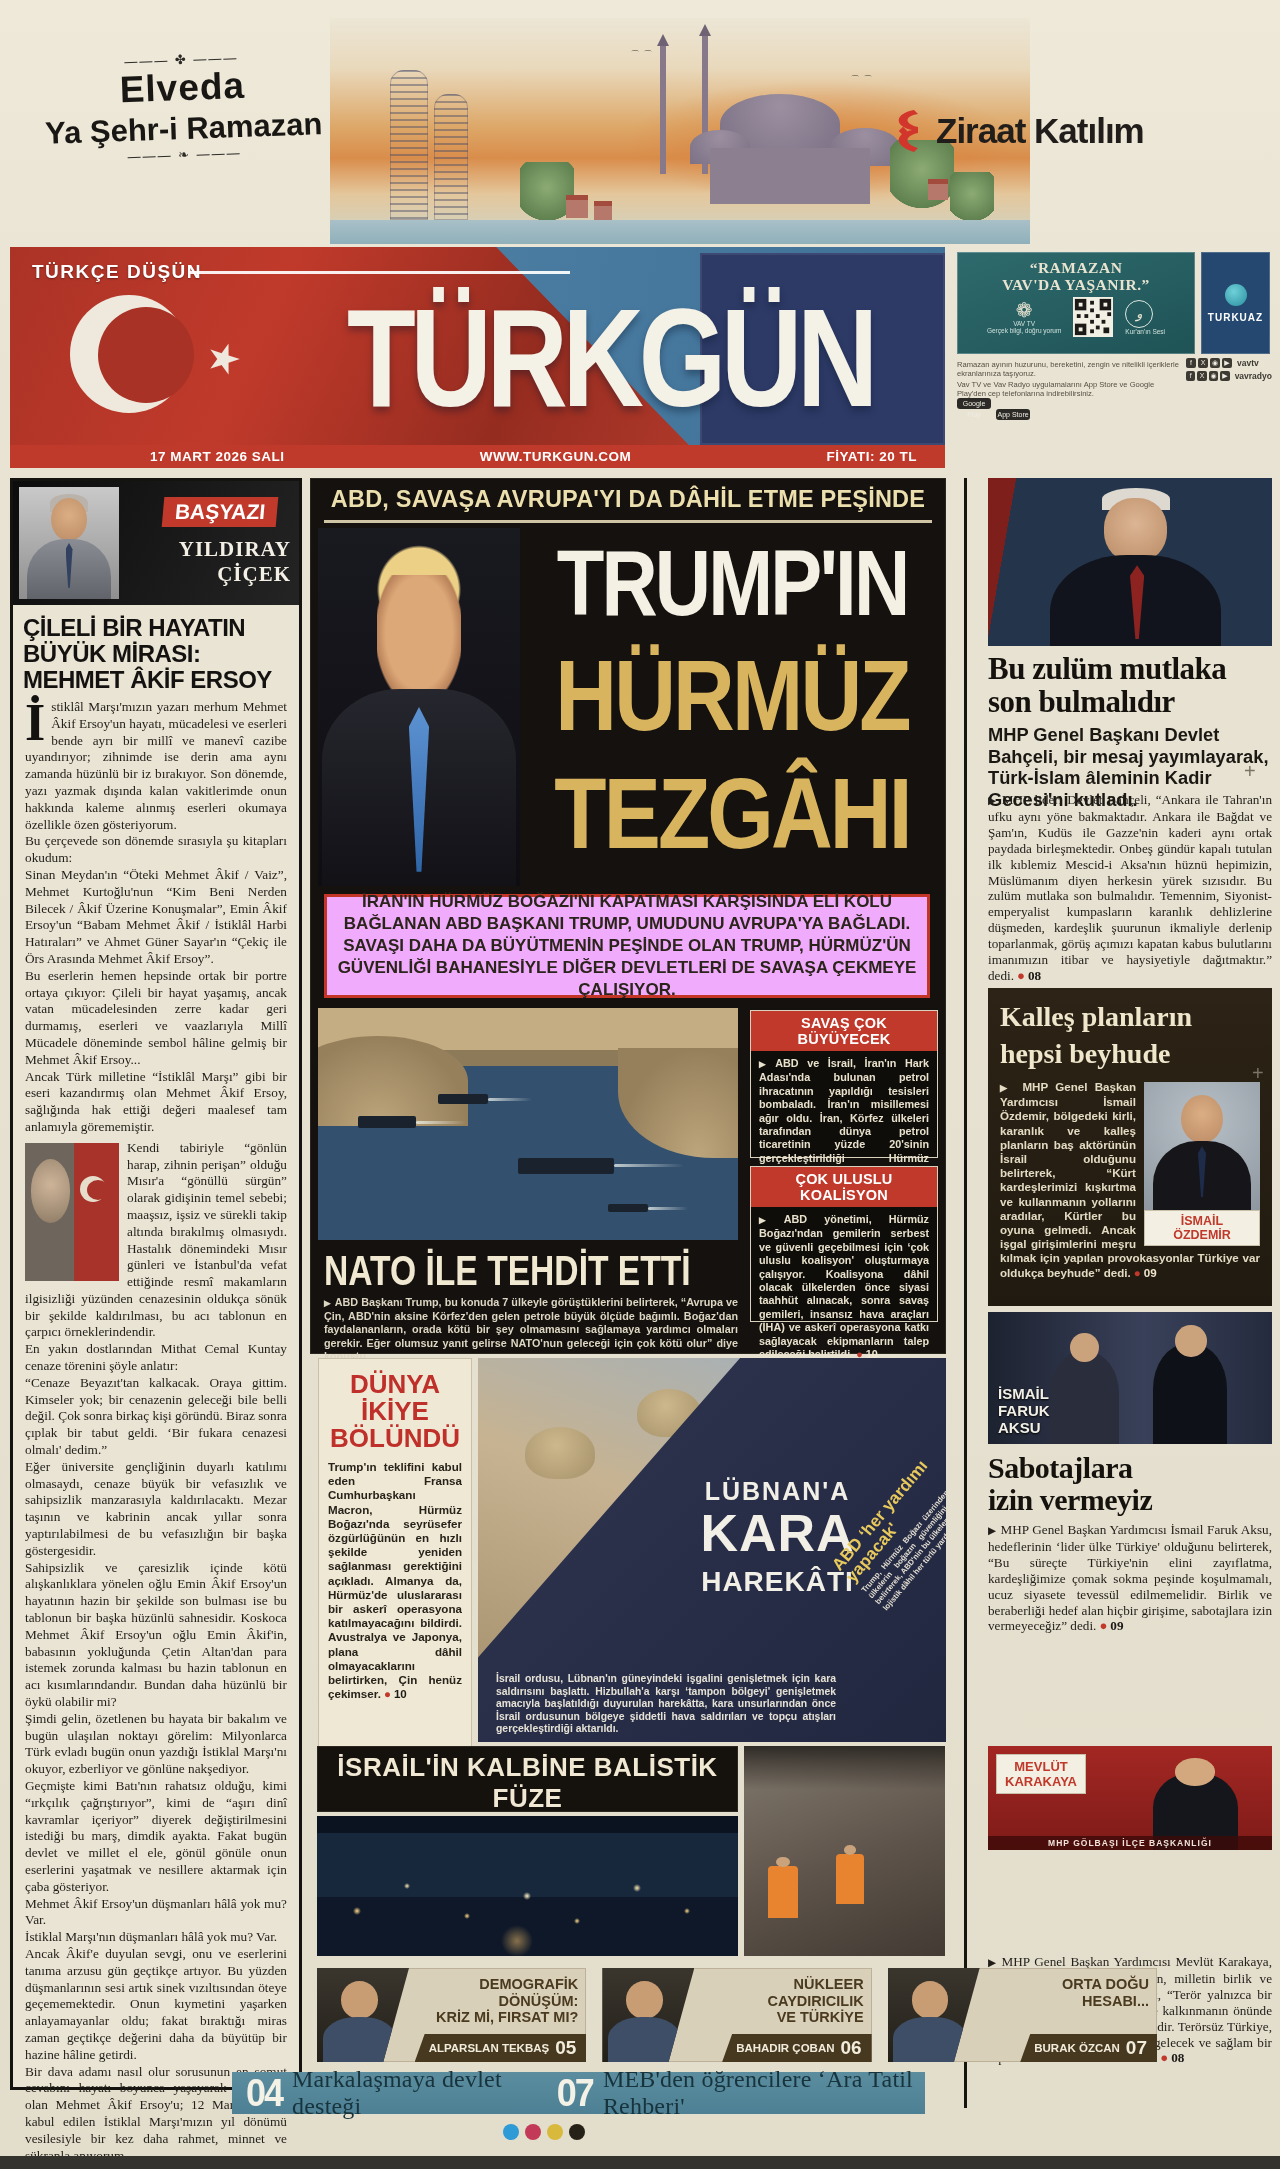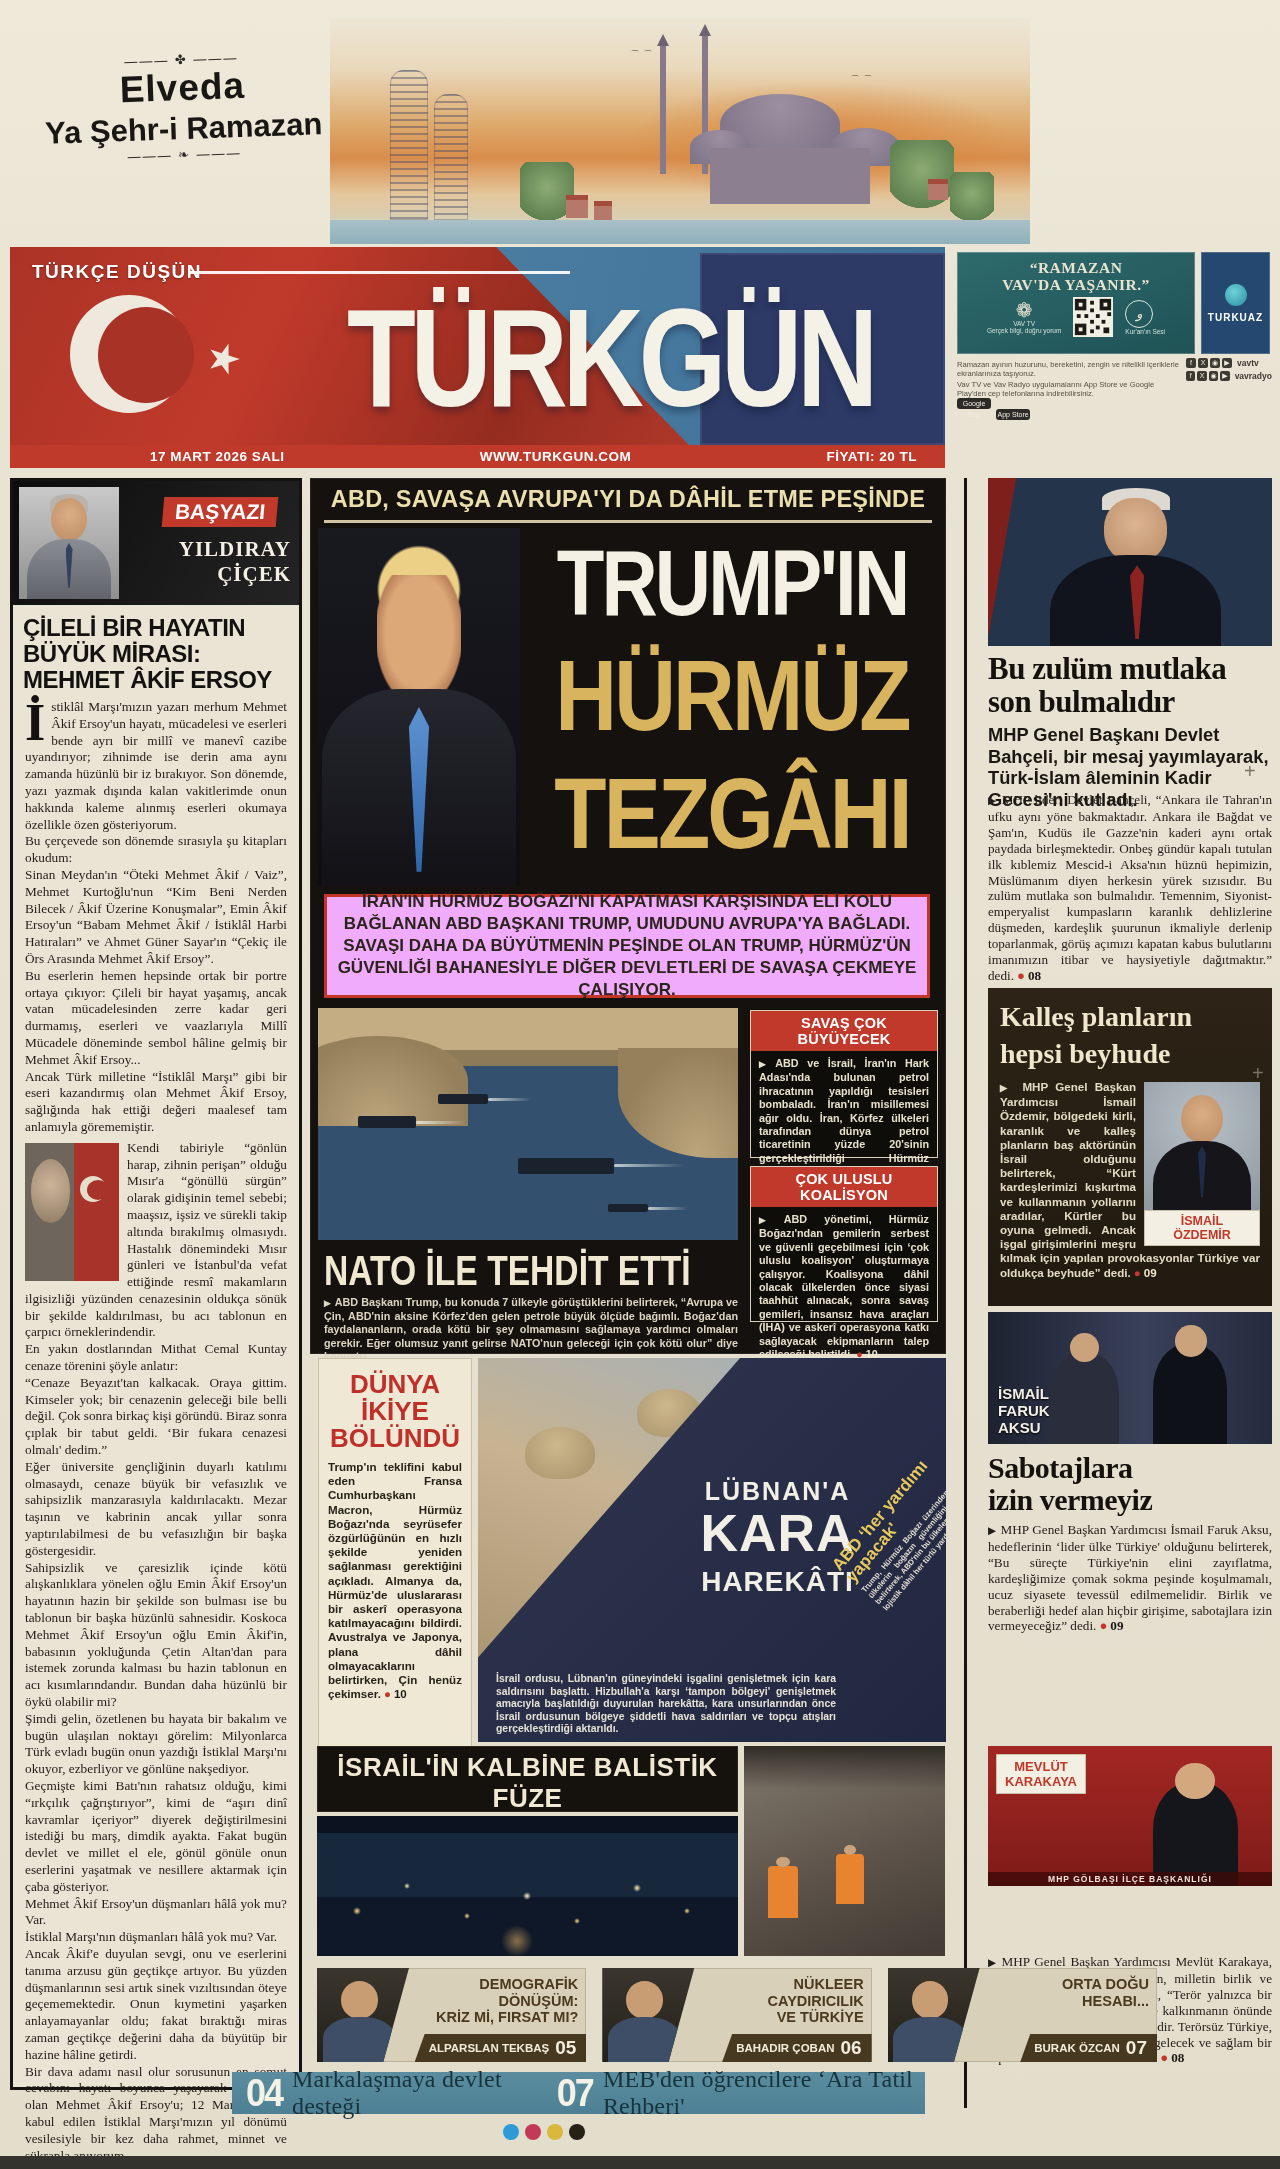--- a/index.html
+++ b/index.html
@@ -175,21 +175,21 @@
   .kalles .pref{color:#efe6cc;}
   .ozdemir{float:right;width:116px;margin:2px 0 4px 8px;}
   .ozphoto{width:116px;height:128px;position:relative;overflow:hidden;background:radial-gradient(circle at 50% 30%,#b7bfc7,#8e979f);}
   .ozlabel{background:#f3efe3;color:#c0392b;font-weight:900;font-size:12.5px;line-height:14px;text-align:center;padding:3px 0;border:1px solid #c9c0aa;}
   .aksu{left:0;top:834px;width:284px;height:132px;overflow:hidden;background:linear-gradient(90deg,#1d2230,#39415a 55%,#242b3e);}
   .aksu .fig{position:absolute;border-radius:45% 45% 0 0;background:#0f1118;}
   .aksu .fhead{position:absolute;border-radius:50%;background:#caa27c;}
   .aksu-label{position:absolute;left:10px;bottom:8px;color:#f2efe6;font-weight:900;font-size:15px;line-height:17px;text-shadow:0 1px 2px #000;}
   .a3h{left:0;top:974px;width:284px;font-size:30px;line-height:32px;}
   .a3b{left:0;top:1044px;width:284px;}
-  .karakaya{left:0;top:1268px;width:284px;height:140px;overflow:hidden;background:linear-gradient(180deg,#a32723,#7e1b18);}
+  .karakaya{left:0;top:1268px;width:284px;height:104px;overflow:hidden;background:linear-gradient(180deg,#a32723,#7e1b18);}
   .karakaya .fig{position:absolute;left:58%;top:26%;width:30%;height:74%;border-radius:45% 45% 0 0;background:#15161c;}
   .karakaya .fhead{position:absolute;left:66%;top:12%;width:14%;height:26%;border-radius:50%;background:#d3a87e;}
   .kk-label{position:absolute;left:8px;top:8px;background:#f3efe3;color:#c0392b;font-weight:900;font-size:13px;line-height:15px;text-align:center;padding:4px 8px;border:1px solid #c9c0aa;}
   .kk-banner{position:absolute;left:0;bottom:0;width:100%;background:rgba(60,10,8,.8);color:#f0e3da;font-weight:800;font-size:8.5px;text-align:center;padding:2px 0;letter-spacing:1px;}
   .a4h{left:0;top:1404px;width:284px;font-size:30px;line-height:32px;}
   .a4b{left:0;top:1476px;width:284px;}
   
   .promos{left:317px;top:1968px;width:840px;height:94px;display:flex;gap:16px;}
   .card{position:relative;flex:1;background:#d9d0b9;box-shadow:inset 0 0 0 1px #bdb299;overflow:hidden;}
   .card .photo{position:absolute;left:0;top:0;width:92px;height:94px;background:linear-gradient(180deg,#3a362e,#232019);
@@ -234,20 +234,27 @@
     <div class="abs bird" style="left:520px;top:55px;">⌒ ⌒</div>
   </div>
 
   <div class="abs elveda">
     <div class="flourish">——— ✤ ———</div>
     <div class="l1">Elveda</div>
     <div class="l2">Ya Şehr-i Ramazan</div>
     <div class="flourish">——— ❧ ———</div>
   </div>
 
+  <div class="abs ziraat">
+    <svg width="42" height="46" viewBox="0 0 42 46">
+      <path d="M30 2 C10 6 10 18 28 22 C10 26 10 38 30 44 L34 40 C20 36 20 28 34 25 L34 19 C20 16 20 8 34 6 Z" fill="#d1352b"></path>
+      <rect x="16" y="20" width="6" height="6" fill="#d1352b" transform="rotate(45 19 23)"></rect>
+    </svg>
+    <div class="txt"><b>Ziraat Katılım</b></div>
+  </div>
 
   <div class="abs masthead">
     <div class="abs mast-flag"></div>
     <div class="abs crescent"></div>
     <div class="abs crescent-in"></div>
     <div class="abs flag-star">★</div>
     <div class="abs navy-panel"></div>
     <div class="abs tagline">TÜRKÇE DÜŞÜN</div>
     <div class="abs tagline-line"></div>
     <div class="abs mast-title">TÜRKGÜN</div>

